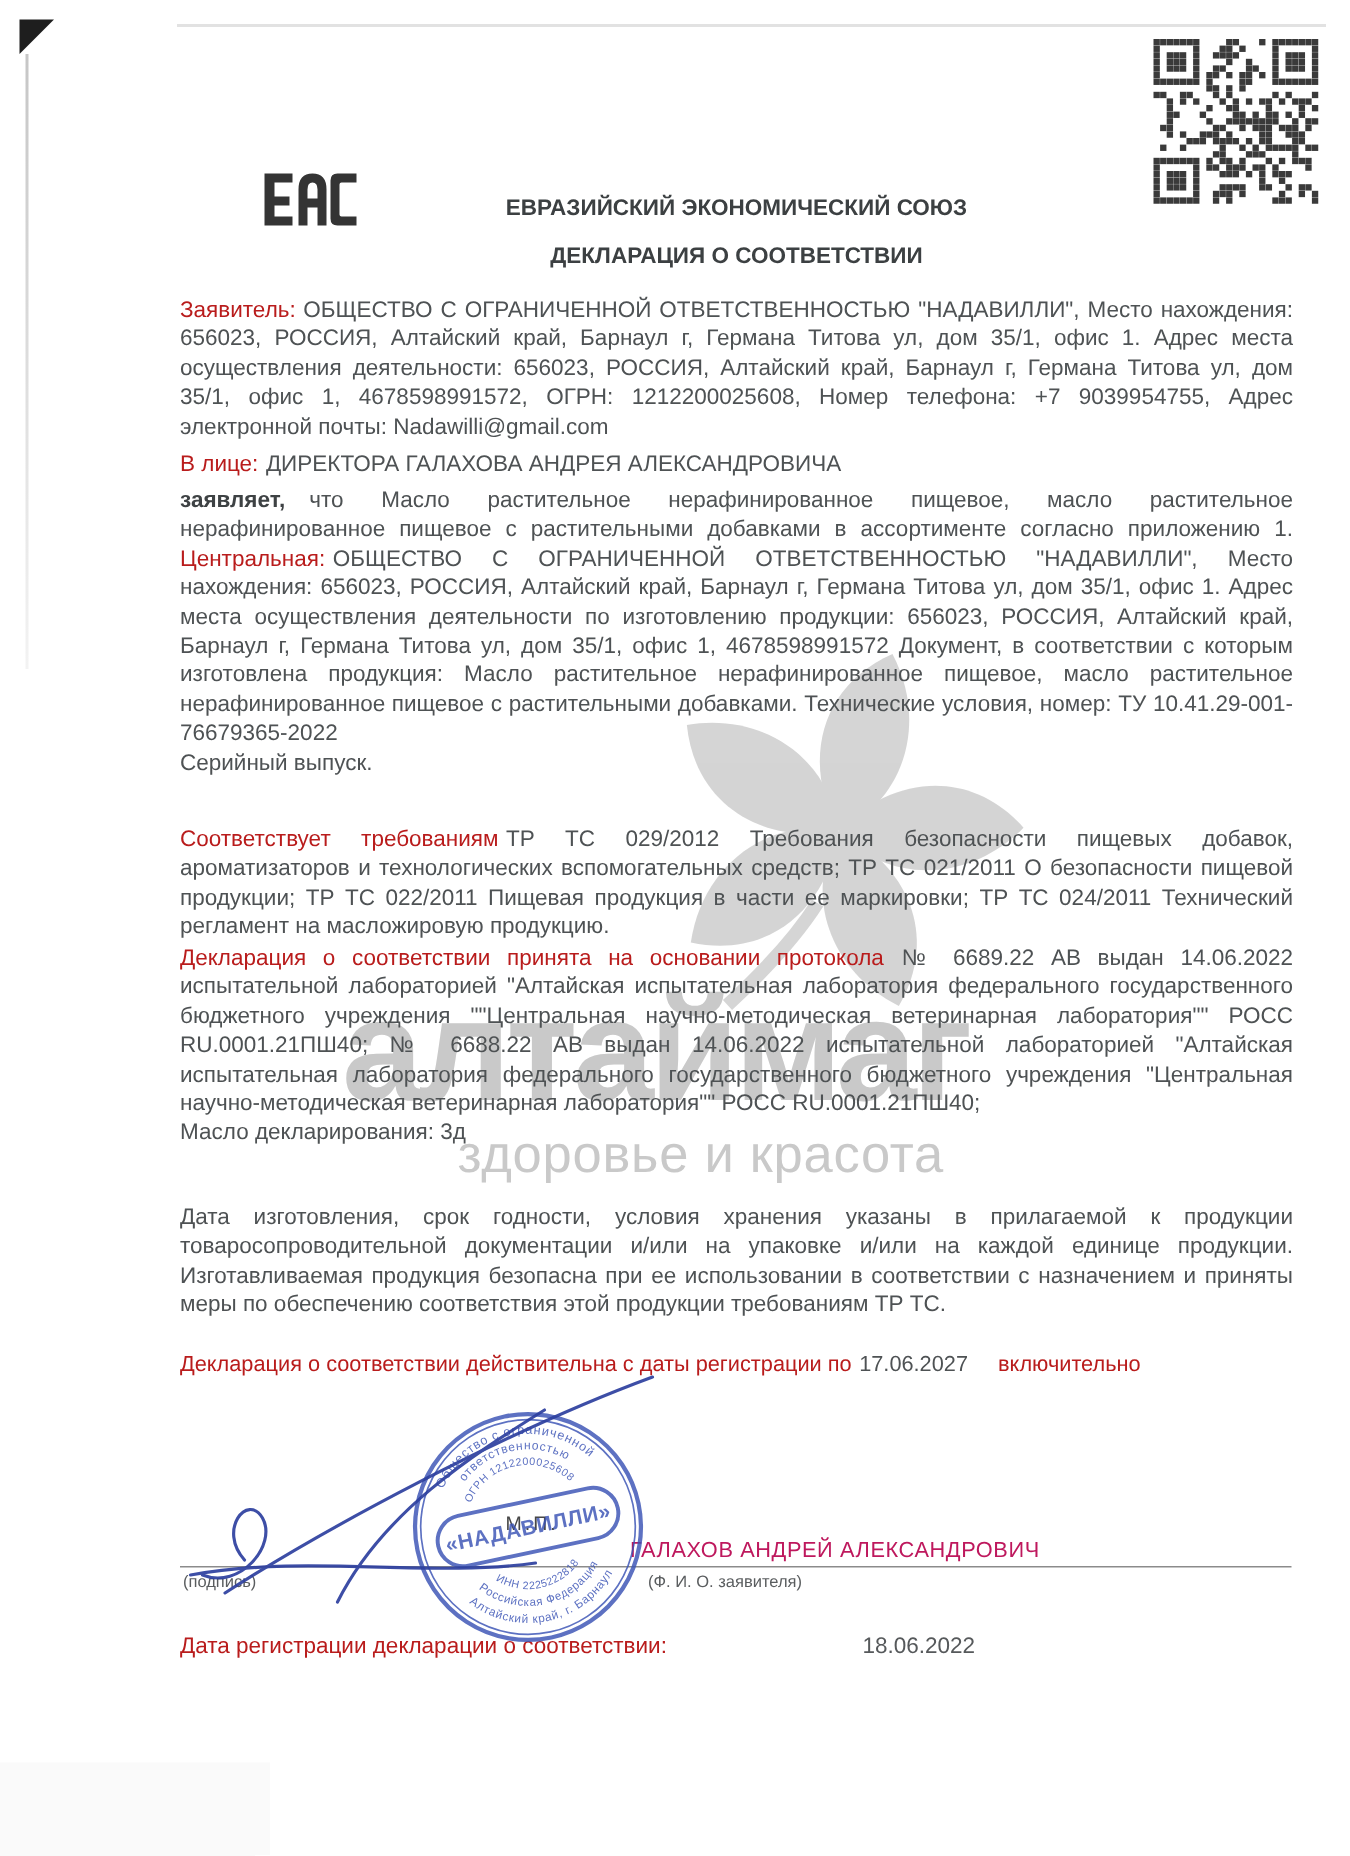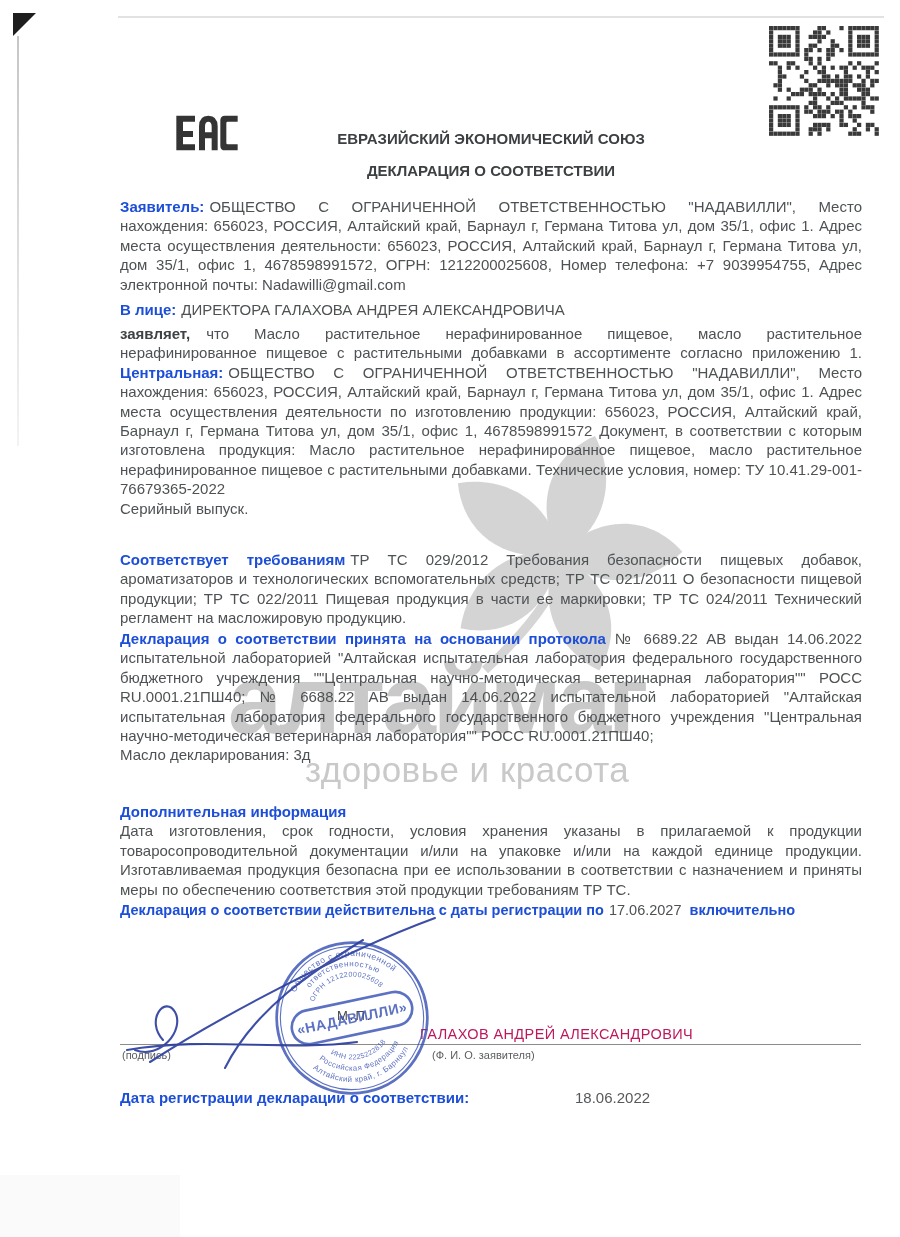--- a/index.html
+++ b/index.html
@@ -14,21 +14,21 @@
     background:linear-gradient(#c6c6c6,#f3f3f3);}
   .edge-line-h{position:absolute;left:118px;top:16px;width:766px;height:2px;background:#e2e2e2;}
   .smudge{position:absolute;left:0;top:1175px;width:180px;height:62px;background:#fafafa;}
 
   .hdr{position:absolute;left:120px;top:130px;width:742px;text-align:center;
     font-weight:bold;color:#3c4042;font-size:15px;white-space:nowrap;}
   .hdr .l2{margin-top:15px;}
 
   .blk{position:absolute;left:120px;width:742px;text-align:justify;
     font-size:15px;line-height:19.4px;z-index:2;}
-  .b{font-weight:bold;color:#1d4ed8;margin-right:5px;}
+  .b{font-weight:normal;color:#b91c1c;margin-right:5px;}
   .bgap{font-weight:bold;color:#3e4244;margin-right:16px;}
   .codes{text-align:justify;text-align-last:justify;}
   .nowrap{white-space:nowrap;}
 
   
   .wm{position:absolute;z-index:1;color:#c9c9c9;}
   .wm-emblem{left:423px;top:418px;width:272px;height:272px;}
   .wm-brand{left:228px;top:651px;font-size:97px;font-weight:bold;letter-spacing:-3px;line-height:1;}
   .wm-tagline{left:305px;top:752px;font-size:35px;letter-spacing:.5px;line-height:1;}
 
@@ -395,27 +395,26 @@
   </div>
 
   <div class="blk" style="top:629px">
     <div>
       <span class="b">Декларация о соответствии принята на основании протокола</span><span>№ 6689.22 АВ выдан 14.06.2022 испытательной лабораторией "Алтайская испытательная лаборатория федерального государственного бюджетного учреждения ""Центральная научно-методическая ветеринарная лаборатория"" РОСС RU.0001.21ПШ40; № 6688.22 АВ выдан 14.06.2022 испытательной лабораторией "Алтайская испытательная лаборатория федерального государственного бюджетного учреждения "Центральная научно-методическая ветеринарная лаборатория"" РОСС RU.0001.21ПШ40;</span>
     </div>
     <div>Масло декларирования: 3д</div>
   </div>
 
   <div class="blk" style="top:802px">
-    <div class="b">Дополнительная информация</div>
     <div>Дата изготовления, срок годности, условия хранения указаны в прилагаемой к продукции товаросопроводительной документации и/или на упаковке и/или на каждой единице продукции. Изготавливаемая продукция безопасна при ее использовании в соответствии с назначением и приняты меры по обеспечению соответствия этой продукции требованиям ТР ТС.</div>
   </div>
 
   <div class="blk nowrap" style="top:901px;font-size:14.5px">
     <span class="b">Декларация о соответствии действительна с даты регистрации по</span><span>17.06.2027</span>
-    <span class="b" style="margin-left:4px">включительно</span>
+    <span class="b" style="margin-left:16px">включительно</span>
   </div>
 
   <div class="mp">М.П.</div>
   <div class="sig-name">ГАЛАХОВ АНДРЕЙ АЛЕКСАНДРОВИЧ</div>
   <div class="sig-rule"></div>
   <div class="sig-cap cap-sign">(подпись)</div>
   <div class="sig-cap cap-fio">(Ф. И. О. заявителя)</div>
 
   <svg class="autograph" viewBox="0 0 360 180" aria-hidden="true">
     <g stroke="#2d3f9f" stroke-width="2.1" fill="none" opacity="0.92" stroke-linecap="round">

